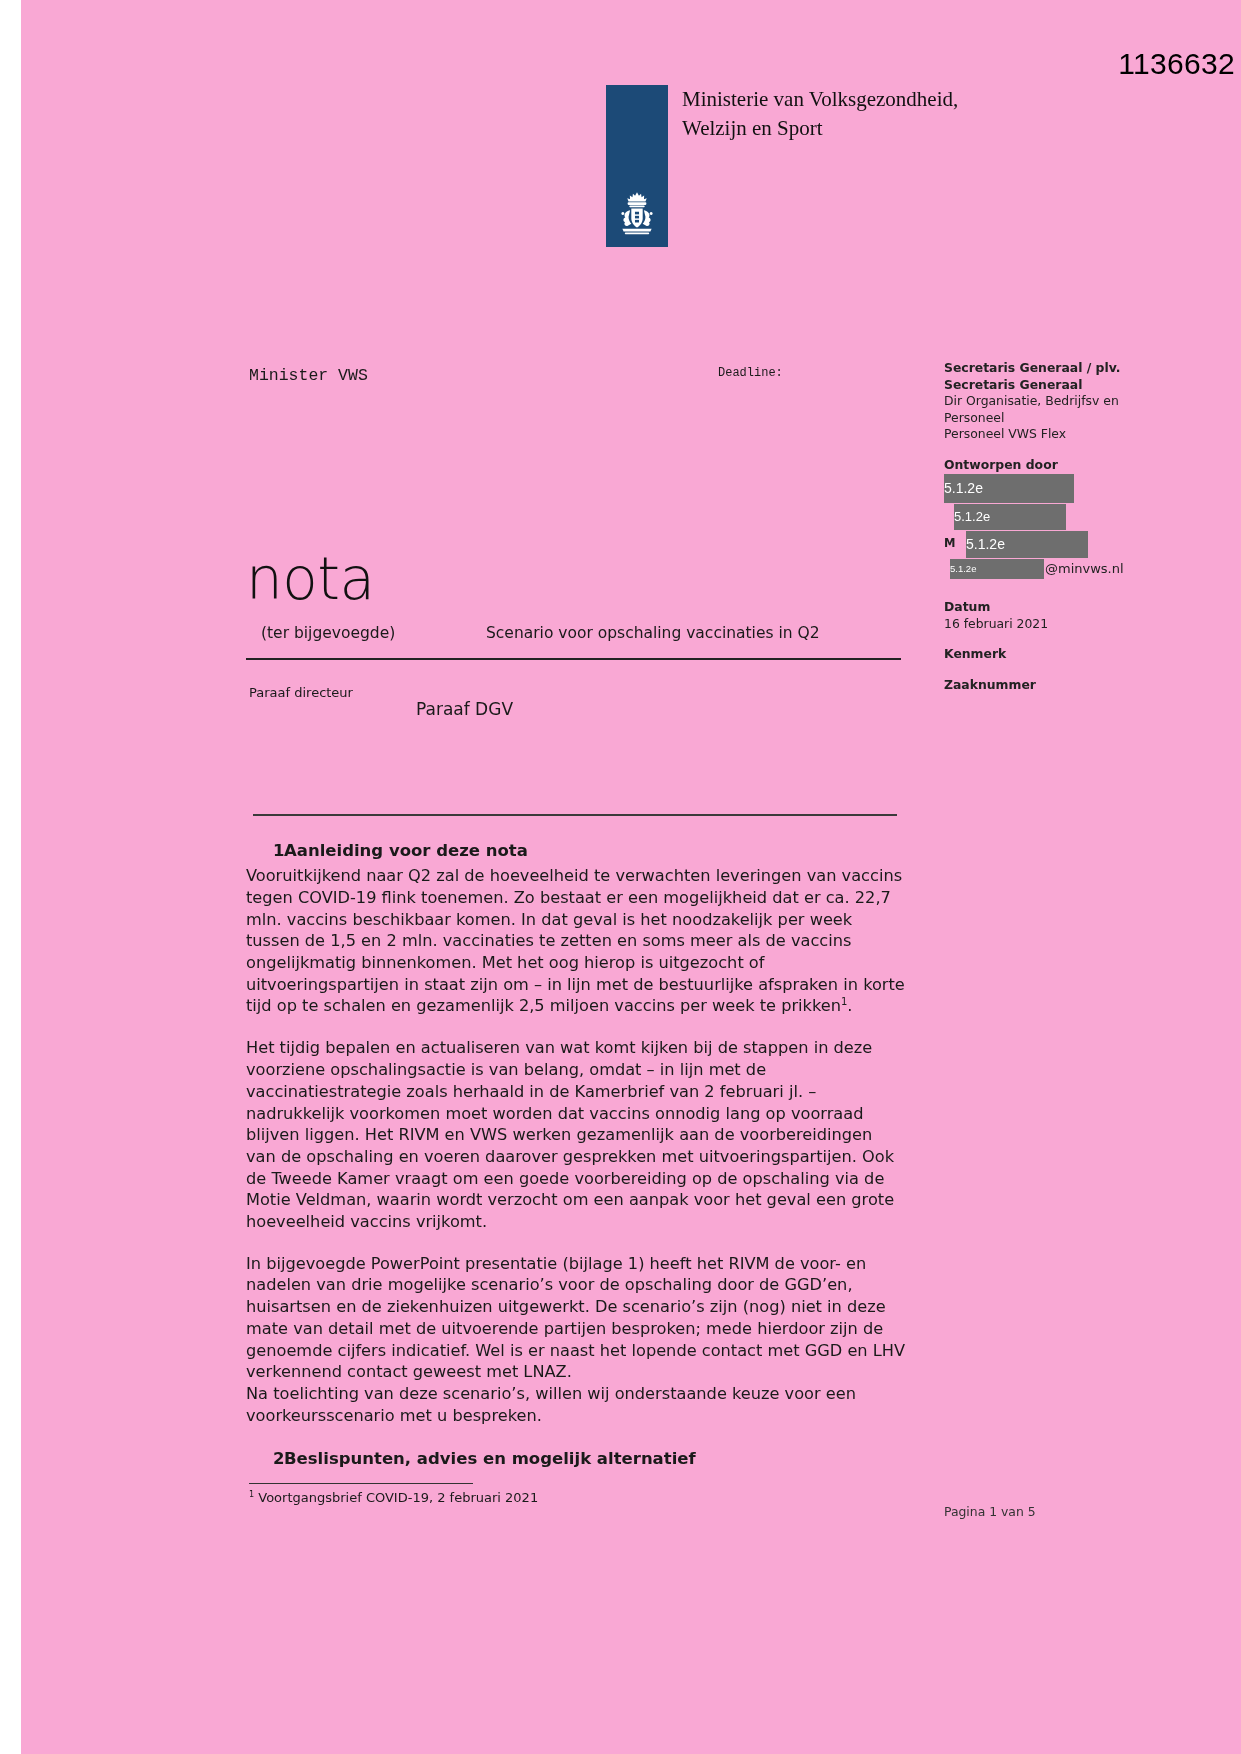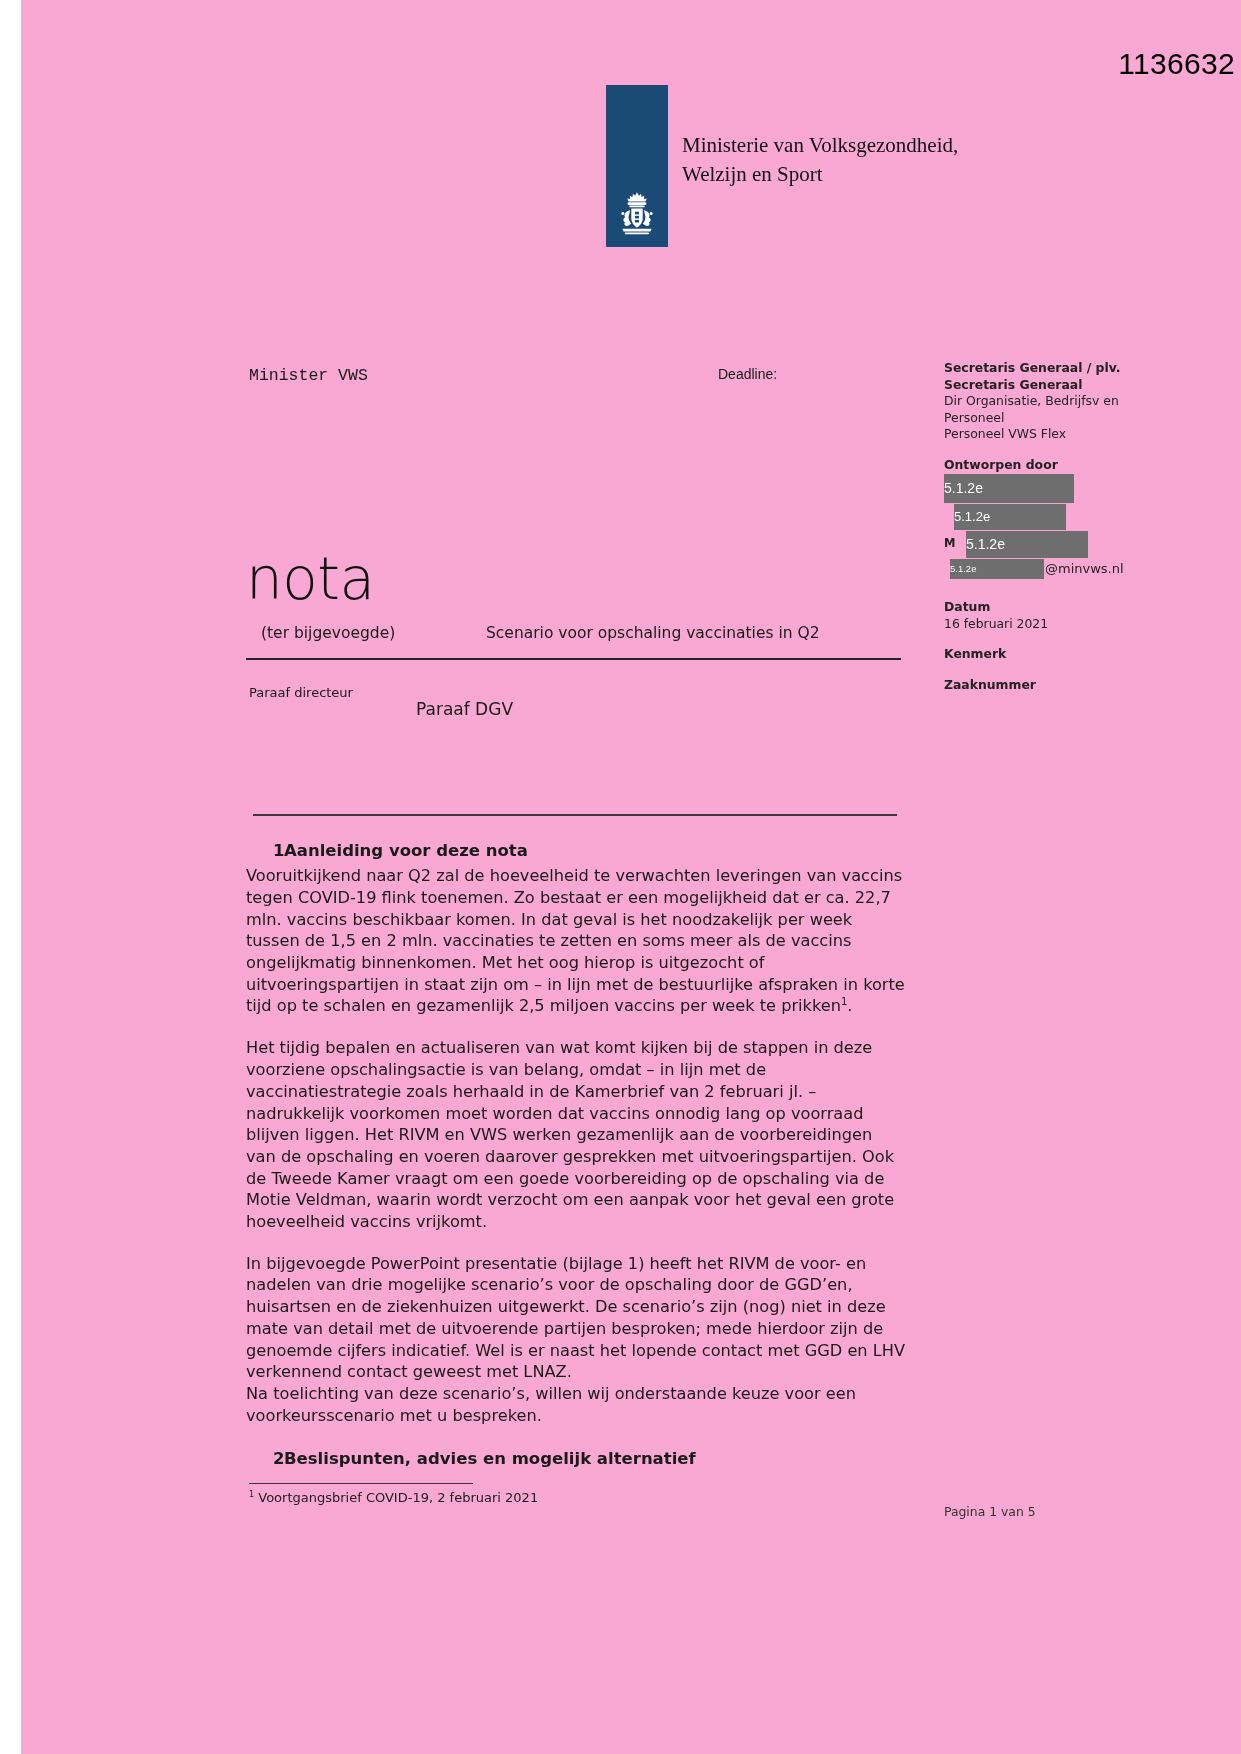--- a/index.html
+++ b/index.html
@@ -30,21 +30,21 @@
     letter-spacing: 0.3px;
     color: #000;
   }
 
   
   .logo-wrap {
     position: absolute;
     left: 585px;
     top: 85px;
     display: flex;
-    align-items: center;
+    align-items: flex-start;
   }
   .logo-bar {
     width: 62px;
     height: 162px;
     background: #1c4a77;
     position: relative;
   }
   .logo-crest {
     position: absolute;
     left: 50%;
@@ -69,22 +69,22 @@
     left: 228px;
     top: 366px;
     font-family: Liberation Mono, monospace;
     font-size: 16.5px;
     color: #1a1a1a;
   }
   .deadline {
     position: absolute;
     left: 697px;
     top: 366px;
-    font-family: Liberation Sans, sans-serif;
-    font-size: 14px;
+    font-family: Liberation Mono, monospace;
+    font-size: 12px;
     color: #1a1a1a;
     text-align: center;
   }
 
   
   .meta {
     position: absolute;
     left: 923px;
     top: 360px;
     width: 200px;

